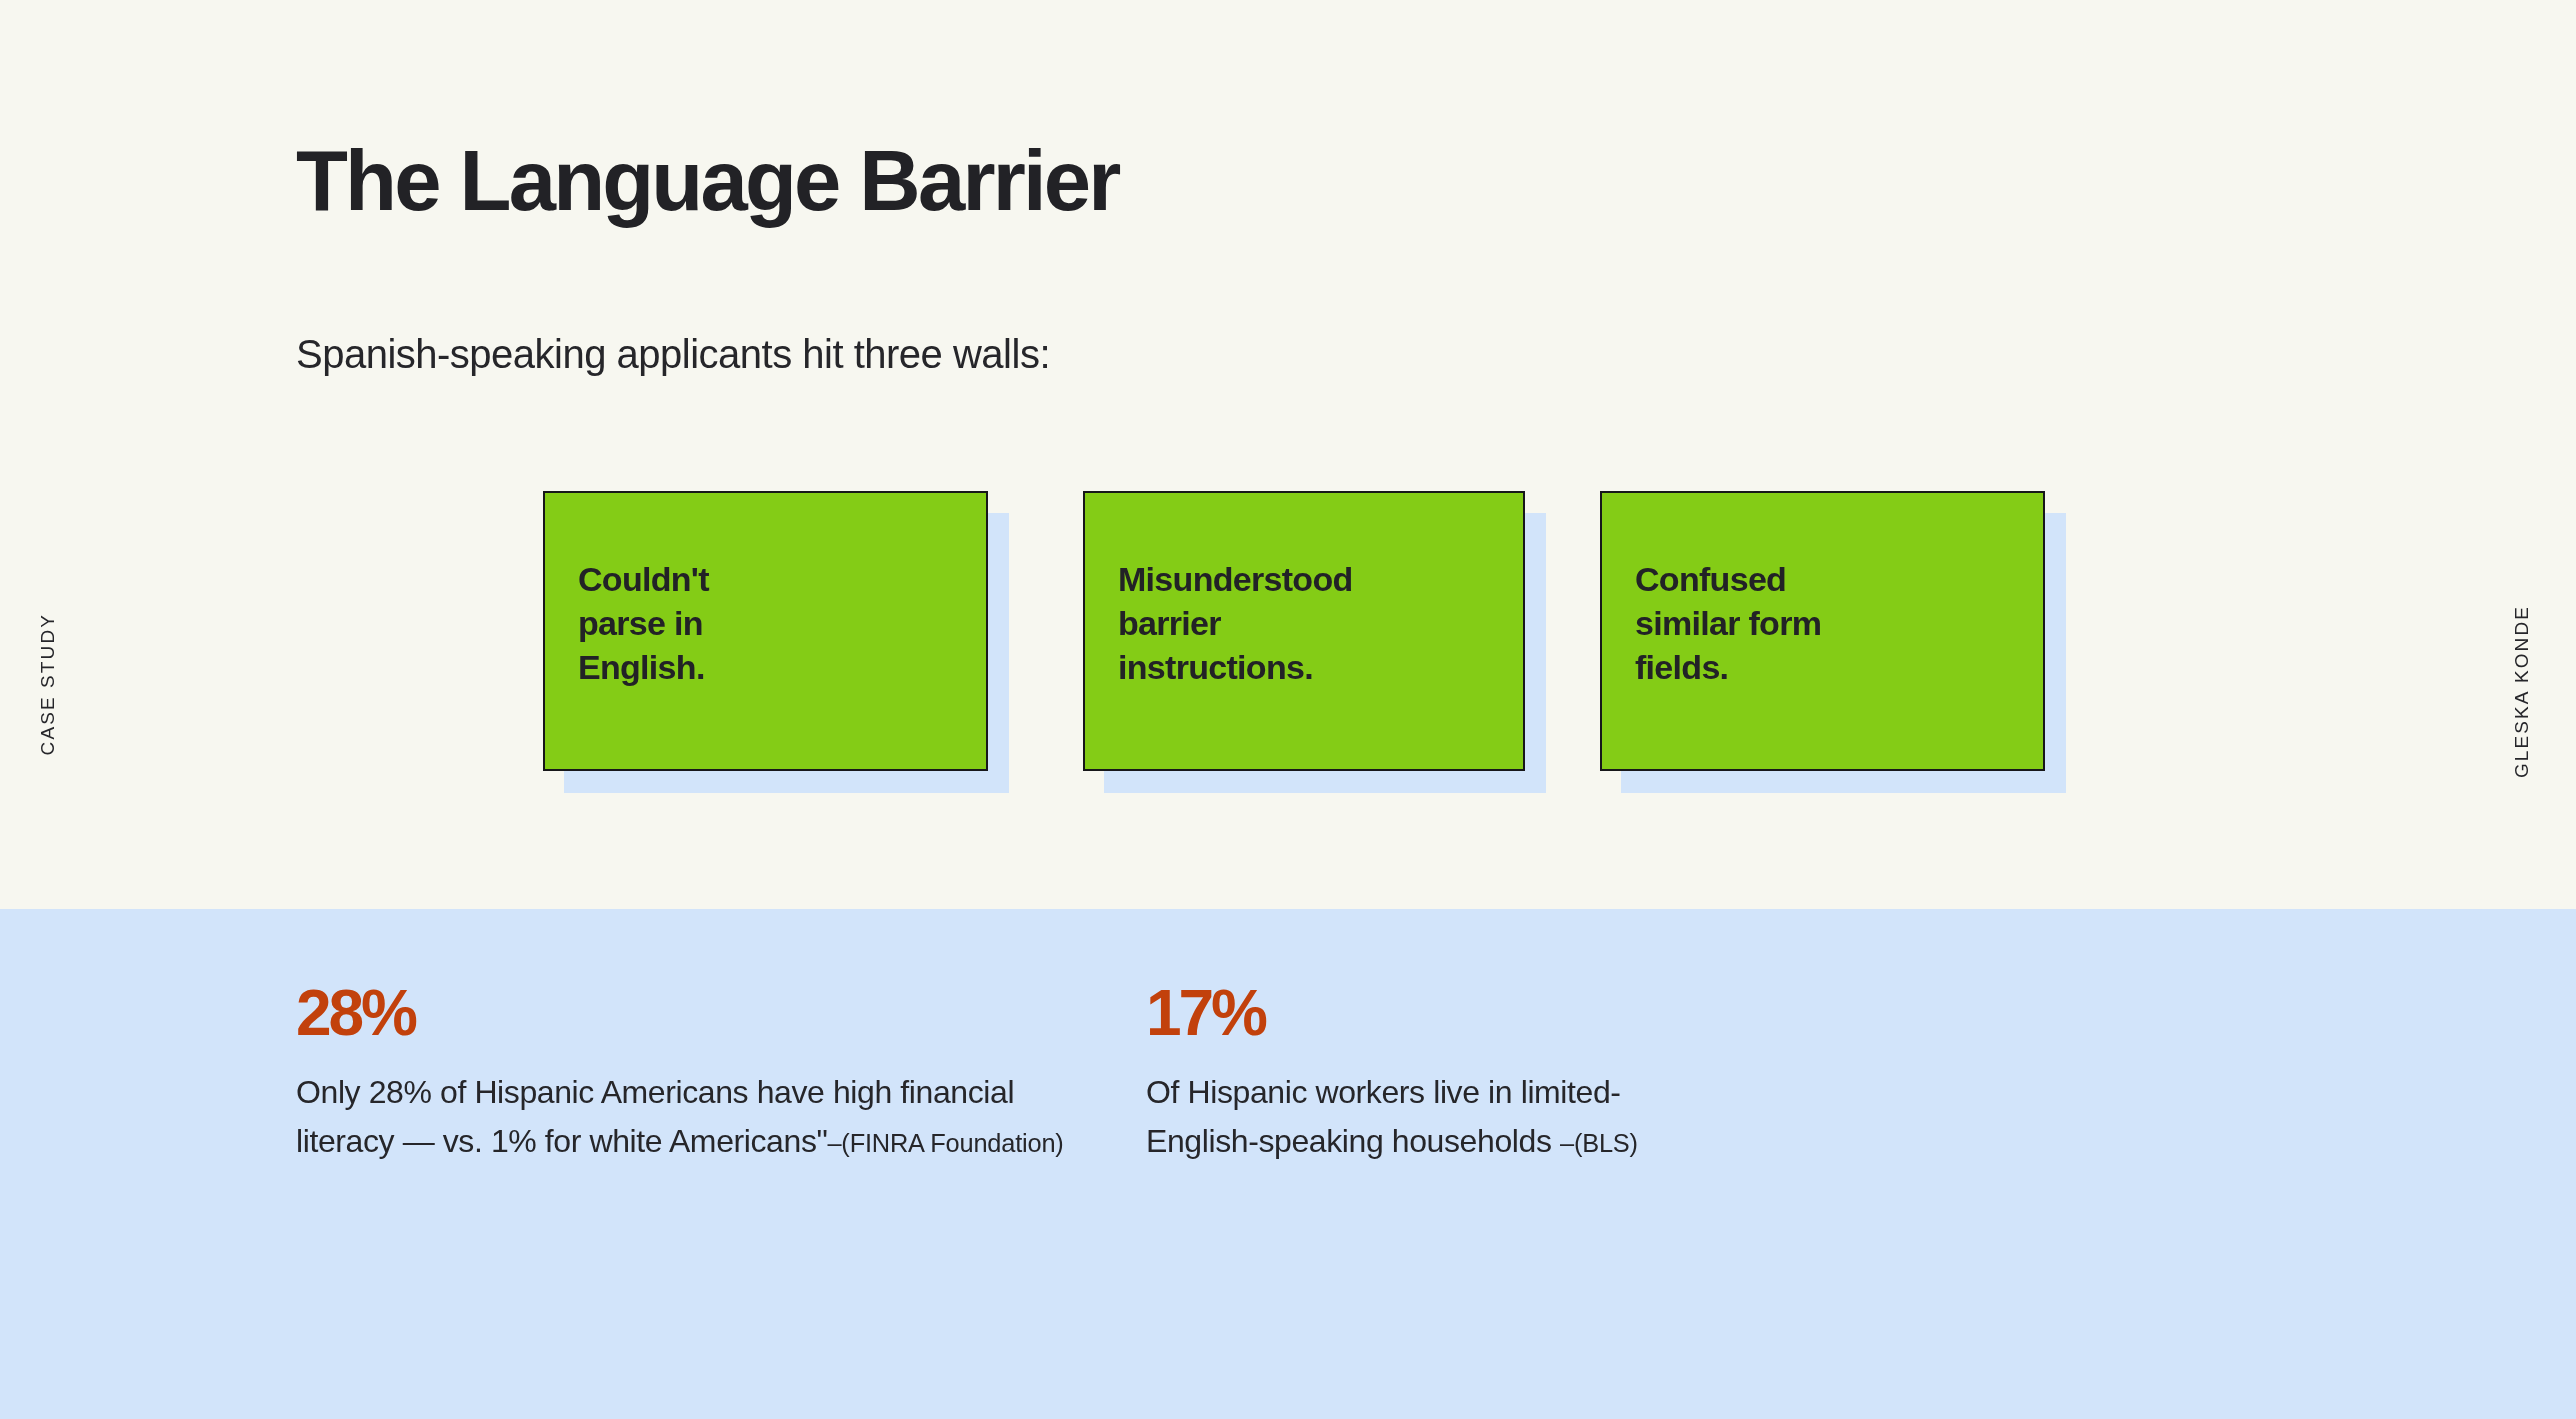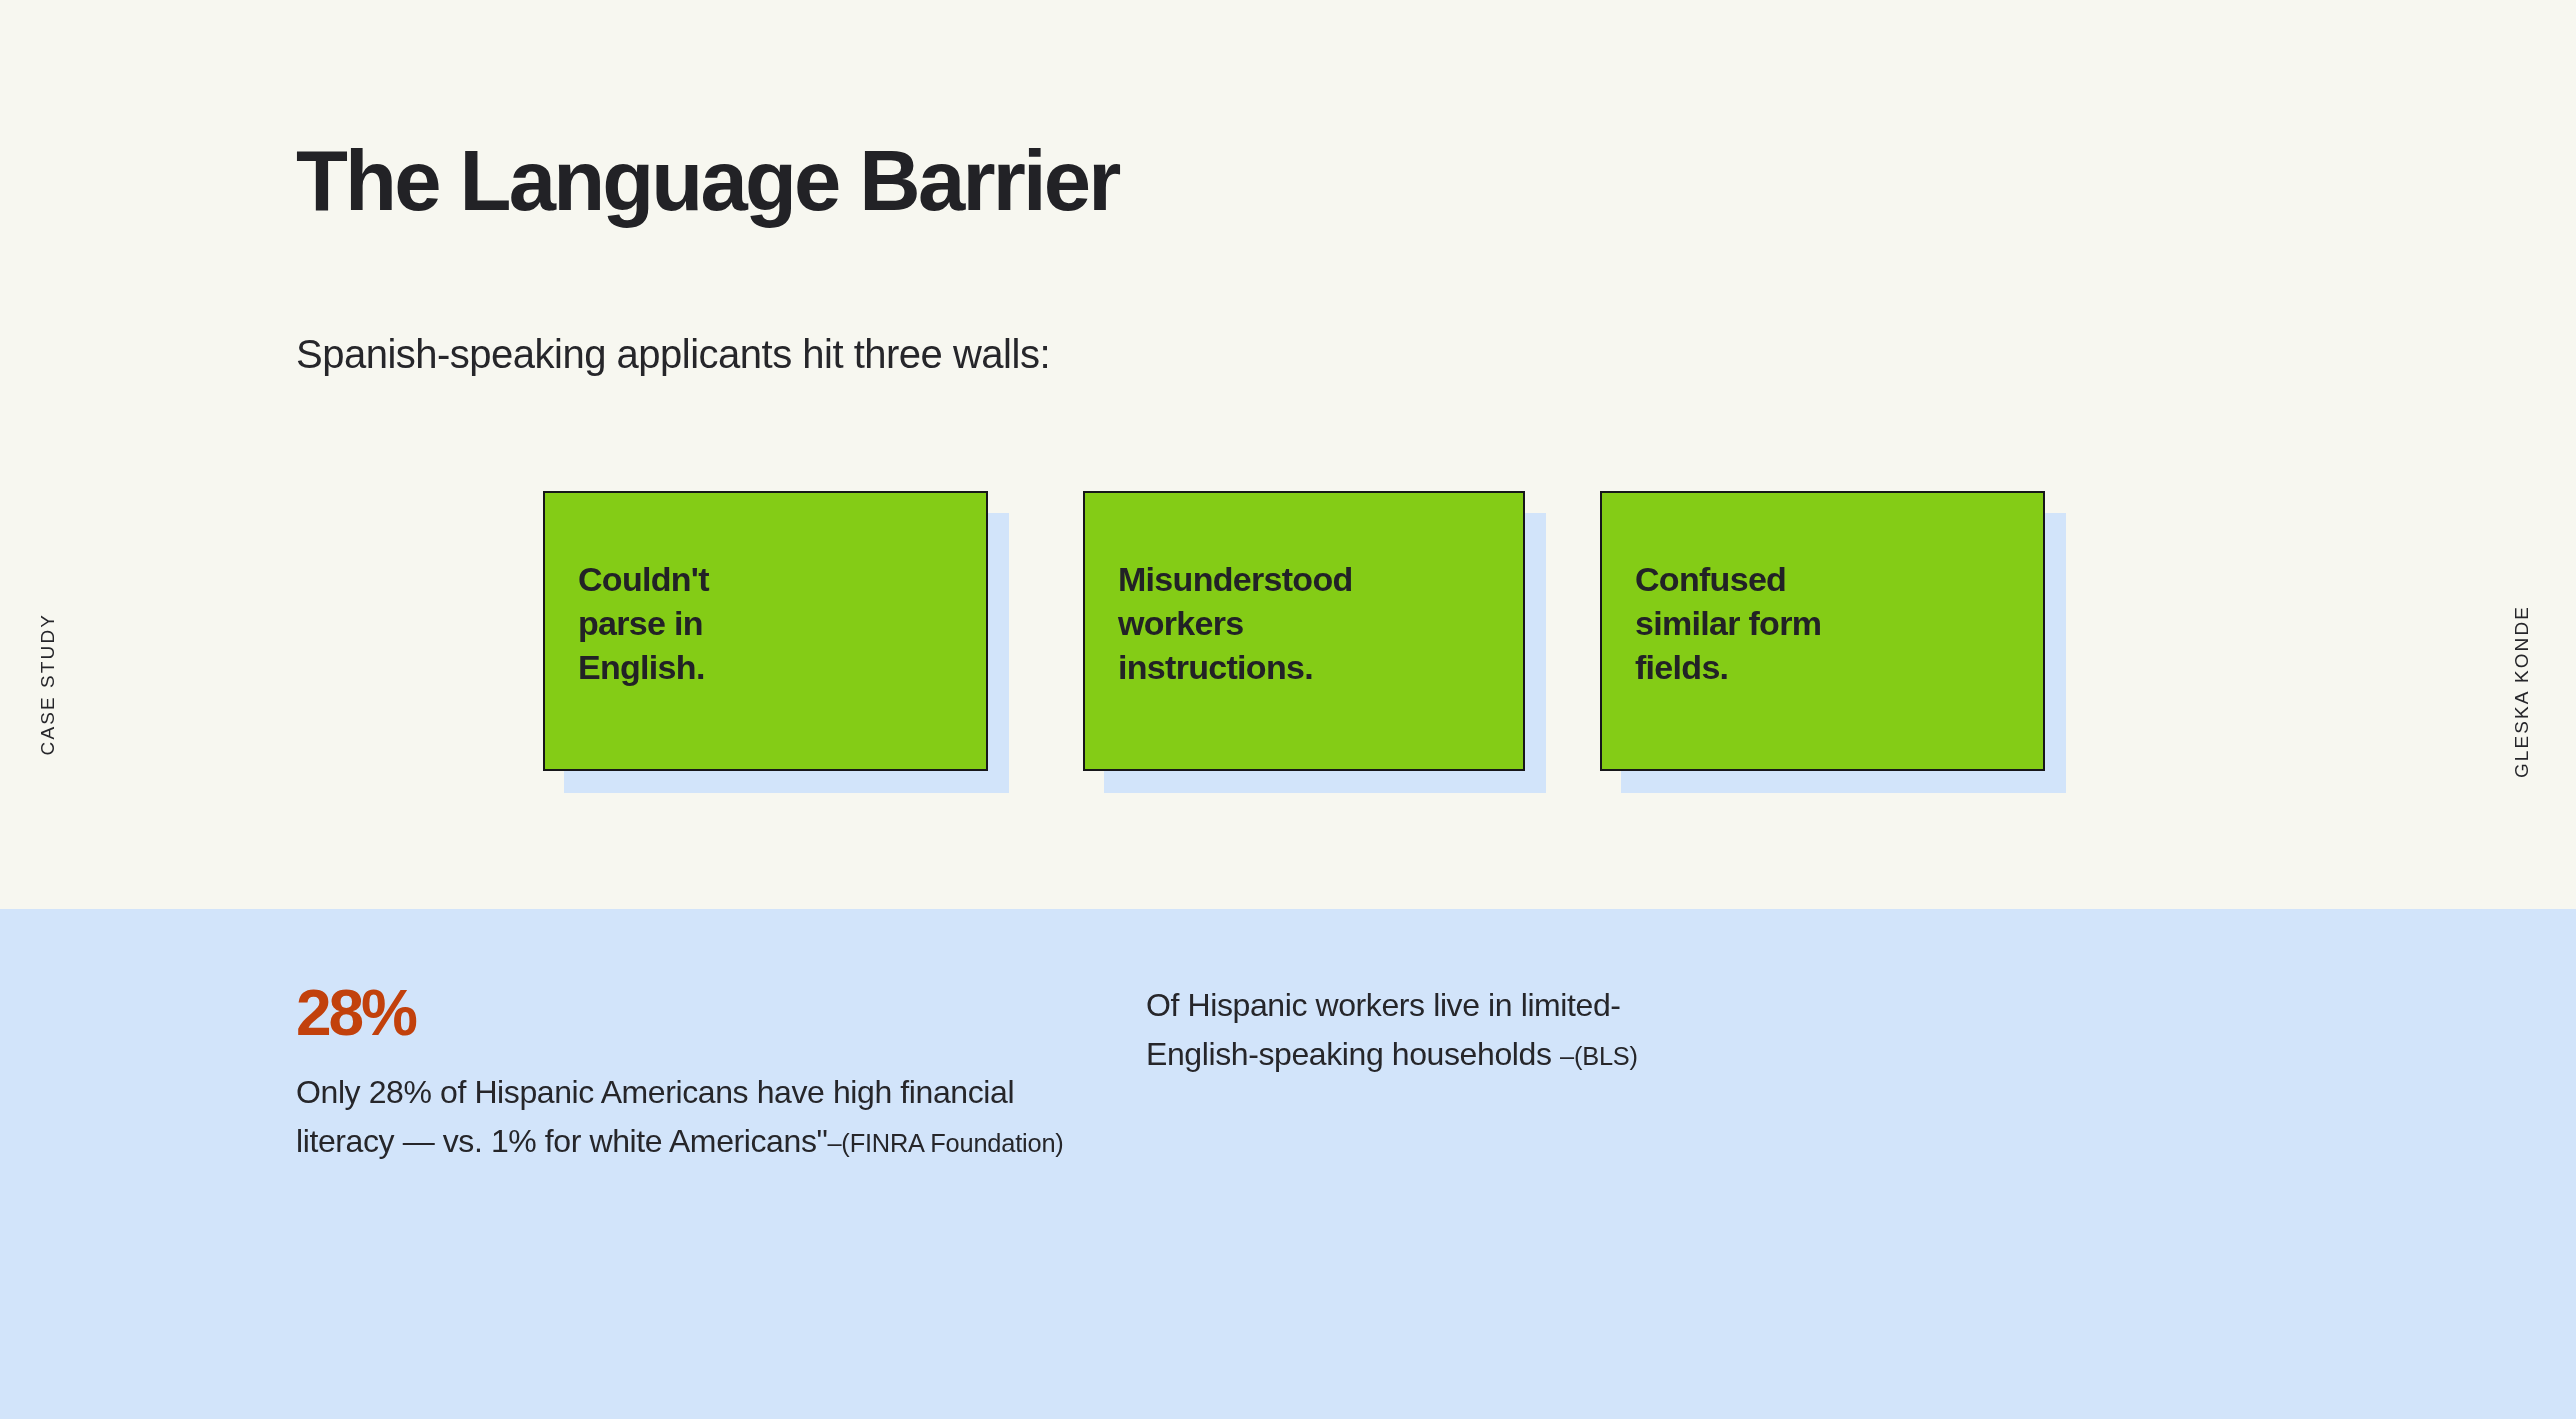--- a/index.html
+++ b/index.html
@@ -178,21 +178,21 @@
         <div class="card-text">Couldn't
 parse in
 English.</div>
       </div>
     </div>
 
     <div class="card-wrap c1">
       <div class="card-shadow"></div>
       <div class="card-box">
         <div class="card-text">Misunderstood
-workers
+barrier
 instructions.</div>
       </div>
     </div>
 
     <div class="card-wrap c2">
       <div class="card-shadow"></div>
       <div class="card-box">
         <div class="card-text">Confused
 similar form
 fields.</div>
@@ -200,18 +200,19 @@
     </div>
 
   </div>
 
   <div class="stat s0">
     <div class="stat-value">28%</div>
     <div class="stat-desc"><span>Only 28% of Hispanic Americans have high financial literacy — vs. 1% for white Americans"</span><span class="stat-source">–(FINRA Foundation)</span></div>
   </div>
 
   <div class="stat s1">
+    <div class="stat-value">17%</div>
     <div class="stat-desc"><span>Of Hispanic workers live in limited- English-speaking households </span><span class="stat-source">–(BLS)</span></div>
   </div>
 
 
 </div>
 
 
 </body></html>

